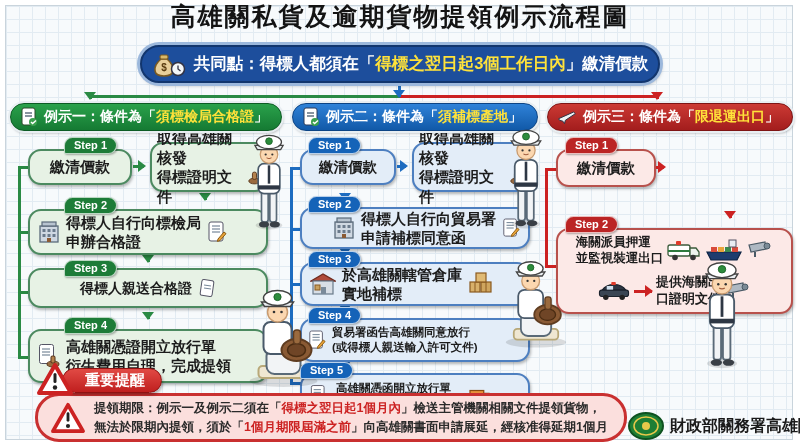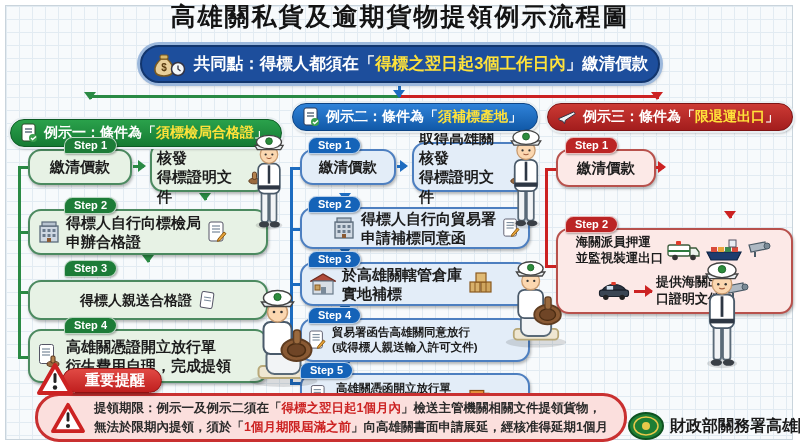--- a/index.html
+++ b/index.html
@@ -108,21 +108,21 @@
     </svg>
     <span><span>共同點：得標人都須在「</span><span class="hl-y">得標之翌日起3個工作日內</span><span>」繳清價款</span></span>
   </div>
 
   <div class="abs hline g" style="left:90px;top:95px;width:310px;"></div>
   <div class="abs hline r" style="left:400px;top:95px;width:258px;"></div>
   <div class="abs varrow g" style="left:89px;top:95px;height:4px;"></div>
   <div class="abs varrow b" style="left:398px;top:84px;height:13px;"></div>
   <div class="abs varrow r" style="left:656px;top:95px;height:4px;"></div>
 
-  <div class="abs colhead g" style="left:10px;top:103px;width:272px;margin-top:16px;">
+  <div class="abs colhead g" style="left:10px;top:103px;width:272px;">
     <svg width="18" height="20" viewBox="0 0 18 20">
       <rect x="2" y="1" width="13" height="17" rx="2" fill="#fff" stroke="#2a4a2a"></rect>
       <line x1="5" y1="6" x2="12" y2="6" stroke="#567" stroke-width="1.4"></line>
         <line x1="5" y1="9" x2="12" y2="9" stroke="#567" stroke-width="1.4"></line>
       <circle cx="13" cy="15" r="4" fill="#3aa04e"></circle>
         <path d="M11 15 l1.6 1.6 L16 13.4" stroke="#fff" stroke-width="1.4" fill="none"></path>
     </svg>
     <span><span>例示一：條件為「</span><span class="hl-y">須標檢局合格證</span><span>」</span></span>
   </div>
 
@@ -164,21 +164,21 @@
       <rect x="2" y="1" width="14" height="19" rx="2" fill="#fff" stroke="#556"></rect>
       <line x1="5" y1="5" x2="13" y2="5" stroke="#789" stroke-width="1.2"></line>
         <line x1="5" y1="8" x2="13" y2="8" stroke="#789" stroke-width="1.2"></line>
         <line x1="5" y1="11" x2="13" y2="11" stroke="#789" stroke-width="1.2"></line>
       <path d="M11 18 l6 -7 2 1.6 -6 7 -2.6 .8 z" fill="#e8a33a" stroke="#8a5a10" stroke-width="1"></path>
     </svg>
   </div>
 
   <div class="abs varrow g" style="left:147px;top:256px;height:6px;"></div>
   <div class="abs badge g" style="left:64px;top:260px;">Step 3</div>
-  <div class="abs sbox g" style="left:28px;top:280px;width:240px;height:40px;">
+  <div class="abs sbox g" style="left:28px;top:268px;width:240px;height:40px;">
     <span class="stext" style="font-size:14px;">得標人親送合格證</span>
     <svg width="18" height="20" viewBox="0 0 18 20">
       <rect x="3" y="2" width="12" height="16" rx="2" fill="#fff" stroke="#556" transform="rotate(8 9 10)"></rect>
       <line x1="6" y1="7" x2="13" y2="8" stroke="#789" stroke-width="1.2"></line>
         <line x1="6" y1="10" x2="13" y2="11" stroke="#789" stroke-width="1.2"></line>
     </svg>
   </div>
 
   <div class="abs varrow g" style="left:147px;top:313px;height:6px;"></div>
   <div class="abs badge g" style="left:64px;top:317px;">Step 4</div>

